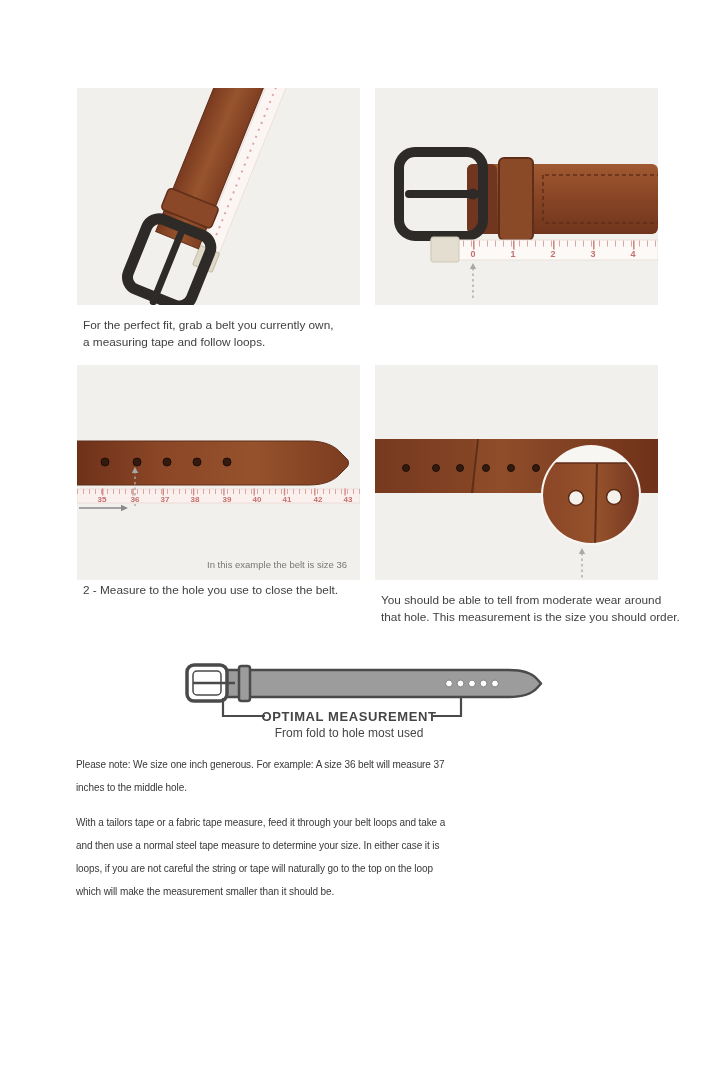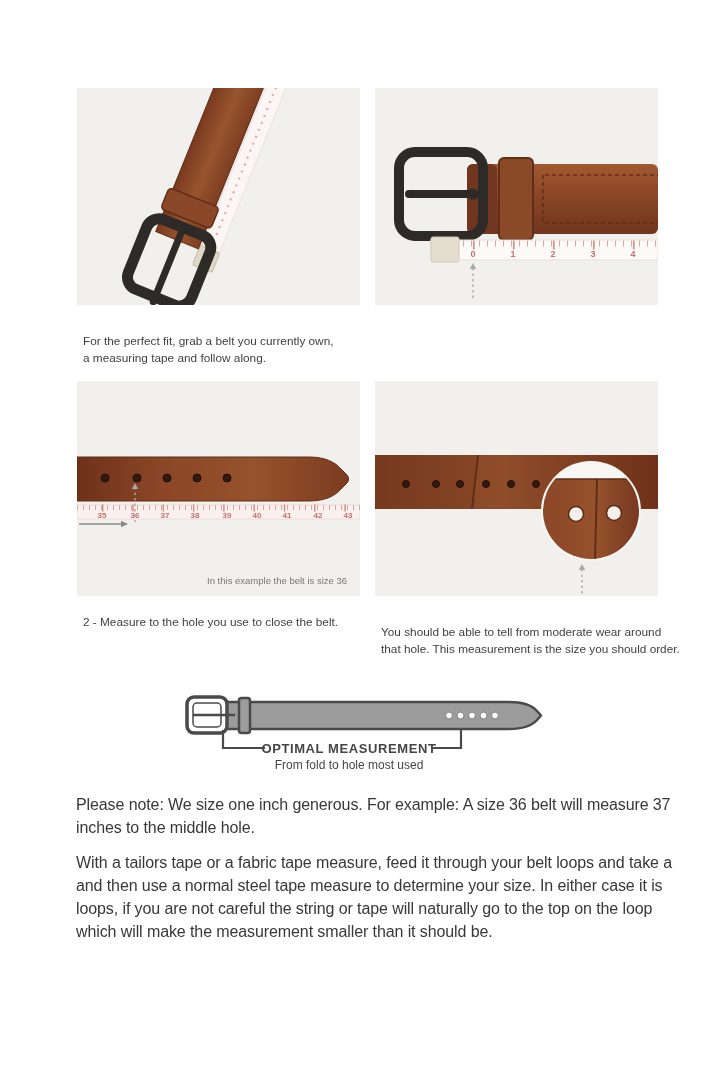--- a/index.html
+++ b/index.html
@@ -7,25 +7,25 @@
     width:724px;height:1086px;background:#ffffff;overflow:hidden;
     font-family:"Liberation Sans", sans-serif;color:#3f3f3f;
   }
   .photo-grid{
     display:grid;grid-template-columns:283px 283px;column-gap:15px;row-gap:14px;
     margin:88px 0 0 77px;
   }
   figure{margin:0;}
   .photo{width:283px;background:#f2f0ed;}
   .photo svg{display:block;}
-  figcaption{margin-top:28px;padding-left:6px;font-size:11.8px;line-height:17px;color:#3f3f3f;}
+  figcaption{margin-top:12px;padding-left:6px;font-size:11.8px;line-height:17px;color:#3f3f3f;}
   .cap-line{display:block;white-space:nowrap;}
   .diagram-wrap{margin:26px 0 0 173px;width:400px;}
   .diagram-wrap svg{display:block;}
-  .notes{margin:14px 0 0 76px;font-size:16px;line-height:23px;letter-spacing:-0.1px;color:#383838;}
+  .notes{margin:6px 0 0 76px;font-size:10px;line-height:23px;letter-spacing:-0.1px;color:#383838;}
   .notes p{margin:0 0 12px 0;}
   .p-line{display:block;white-space:nowrap;}
   text{font-family:"Liberation Sans", sans-serif;}
 </style>
 </head>
 <body>
 
 <main>
 
   <section class="photo-grid">
@@ -49,21 +49,21 @@
             </g>
             <rect x="-26" y="-22" width="46" height="196" fill="url(#gA)" stroke="#5f2e18" stroke-width="1"></rect>
             <rect x="-30" y="128" width="54" height="23" rx="4" fill="#8a4828" stroke="#5f2e18" stroke-width="1.5"></rect>
             <rect x="-36" y="160" width="68" height="75" rx="13" fill="none" stroke="#2d2a27" stroke-width="11"></rect>
             <line x1="-2" y1="162" x2="-2" y2="240" stroke="#2d2a27" stroke-width="7" stroke-linecap="round"></line>
           </g>
         </svg>
       </div>
       <figcaption>
         <span class="cap-line">For the perfect fit, grab a belt you currently own,</span>
-        <span class="cap-line">a measuring tape and follow along.</span>
+        <span class="cap-line">a measuring tape and follow loops.</span>
       </figcaption>
     </figure>
 
     <figure>
       <div class="photo" style="height:217px">
         <svg width="283" height="217" viewBox="0 0 283 217">
           <defs>
             <linearGradient id="gB" x1="0" y1="0" x2="0" y2="1">
               <stop offset="0" stop-color="#a05a32"></stop>
                 <stop offset="0.45" stop-color="#8a4626"></stop>

